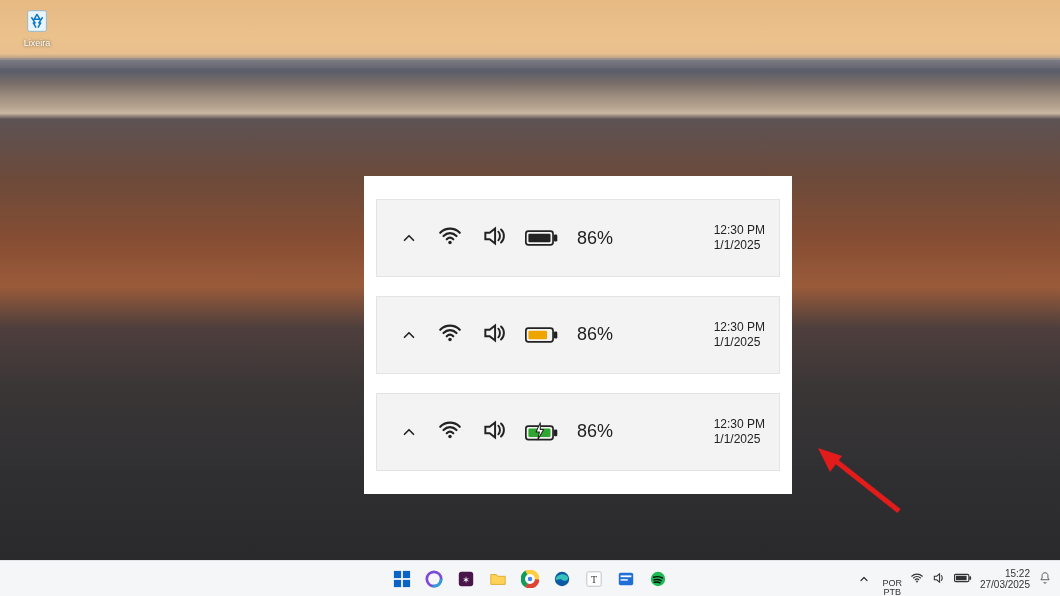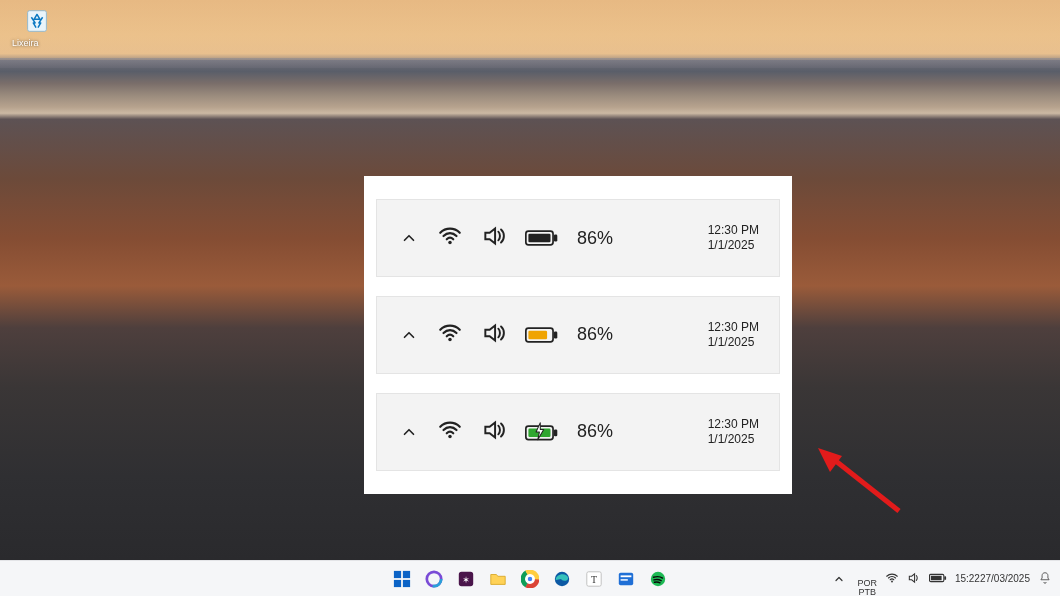--- a/index.html
+++ b/index.html
@@ -14,34 +14,34 @@
       #6c4a3a 30%, #854d33 40%, #9a5b3a 48%,
       #4e3f3d 55%, #3a3636 65%, #2f2f32 80%, #2a2a2d 94%,
       #2a2a2d 100%);
   }
   
   .sky-band { position:absolute; left:0; right:0; height:60px; top:0;
     background: linear-gradient(to bottom,#dca978,#e9c090); opacity:.5;}
   .ridge { position:absolute; left:0; right:0; height:10px; top:58px;
     background: linear-gradient(to bottom,#8c8a92,#6b6b76); opacity:.6;}
   .recycle {
-    position: absolute; top: 6px; left: 12px; width: 50px; 
+    position: absolute; top: 6px; left: 12px; width: 50px; text-align: center;
     color: #fff; font-size: 9px; text-shadow: 0 0 3px rgba(0,0,0,.7);
   }
   .recycle svg { display:block; margin: 0 auto 2px; }
   .panel {
     position: absolute; top: 176px; left: 364px;
     width: 428px; height: 318px; background: #fff;
     display: flex; flex-direction: column; justify-content: space-around;
     padding: 14px 12px;
   }
   .tray-row {
     background: #f3f3f3; border: 1px solid #e4e4e4;
     height: 78px; display: flex; align-items: center;
-    padding: 0 20px 0 22px; gap: 18px;
+    padding: 0 14px 0 22px; gap: 18px;
     color: #222;
   }
   .tray-row .pct { font-size: 18px; }
   .tray-row .dt { margin-left: auto; text-align: left; font-size: 12px; line-height: 1.25; }
   .battery { display:inline-flex; align-items:center; }
   .watermark {
     position: absolute; right: 36px; bottom: 42px;
     color: #fff; font-weight: 800; font-style: italic;
     font-size: 46px; letter-spacing: -1px;
     font-family: Arial, sans-serif;
@@ -62,21 +62,21 @@
   .taskbar .center {
     position:absolute; left:50%; transform:translateX(-50%);
     display:flex; align-items:center; gap:10px;
   }
   .taskbar .right {
     margin-left:auto; display:flex; align-items:center; gap:8px;
     padding-right:8px; font-size:10px; color:#333;
   }
   .tb-icon { width:22px; height:22px; display:flex; align-items:center; justify-content:center; border-radius:4px; }
   .lang { display:flex; flex-direction:column; align-items:center; line-height:1; font-size:9px;margin-top:18px; }
-  .clock { display:flex; flex-direction:row; align-items:flex-end; line-height:1.1; font-size:10px; }
+  .clock { display:flex; flex-direction:column; align-items:flex-end; line-height:1.1; font-size:10px; }
   .mini-ico { width:14px; height:14px; }
   .chev { width:20px; height:20px; display:flex; align-items:center; justify-content:center;}
 </style>
 </head>
 <body>
 
 <div class="desktop">
   <div class="sky-band"></div>
   <div class="ridge"></div>
 

